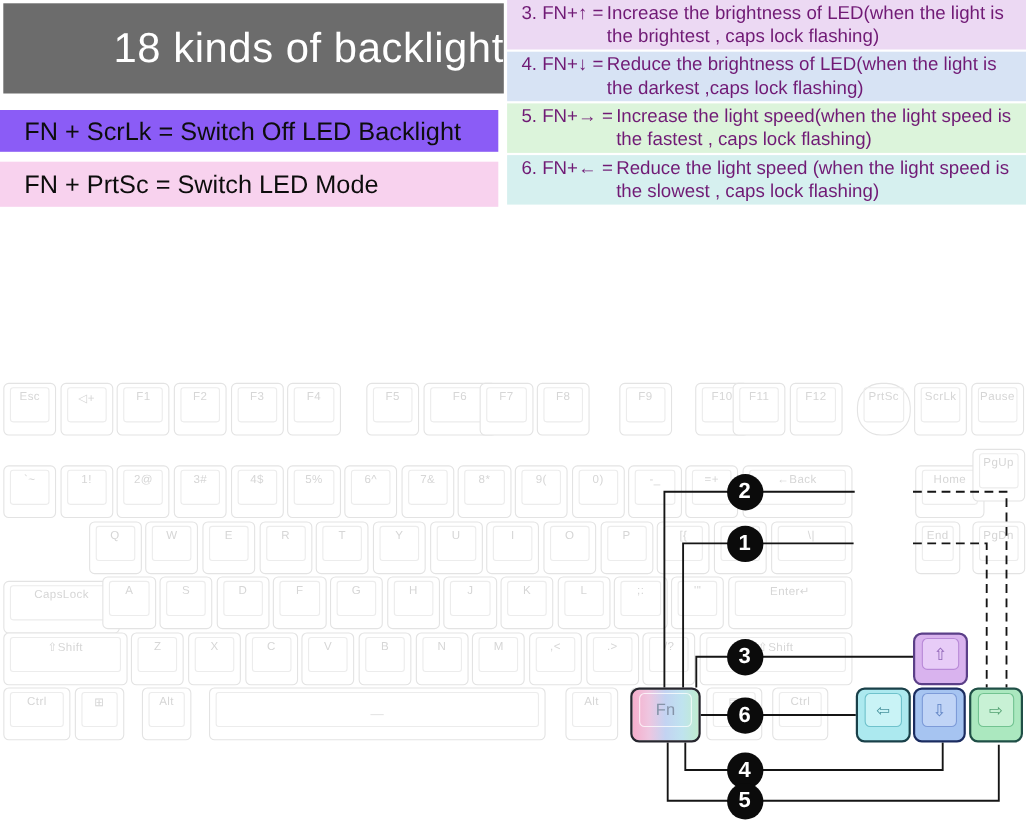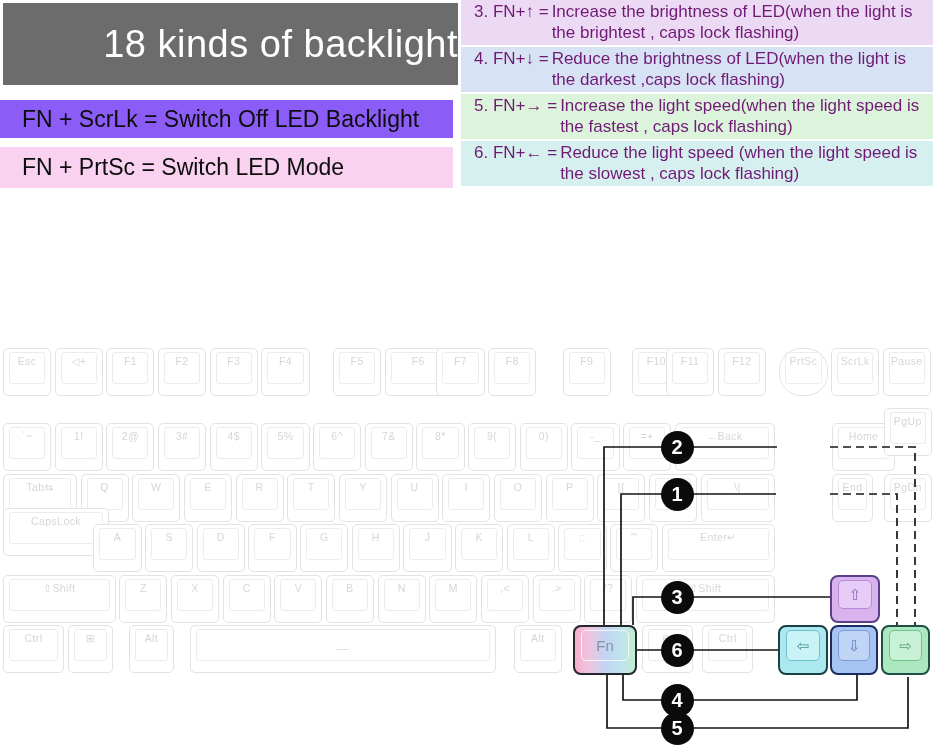--- a/index.html
+++ b/index.html
@@ -166,23 +166,20 @@
       </div>
       <div class="key" style="left: 674.71px; top: 423px; width: 99.84px;">
         <span>←Back</span>
       </div>
       <div class="key" style="left: 832.05px; top: 423px; width: 63px;">
         <span>Home</span>
       </div>
       <div class="key" style="left: 883.72px; top: 408px; width: 48.17px;">
         <span>PgUp</span>
       </div>
-      <div class="key" style="left: 3px; top: 473.5px; width: 74.005px;">
-        <span>Tab⇆</span>
-      </div>
       <div class="key" style="left: 80.505px; top: 473.5px; width: 48.17px;">
         <span>Q</span>
       </div>
       <div class="key" style="left: 132.175px; top: 473.5px; width: 48.17px;">
         <span>W</span>
       </div>
       <div class="key" style="left: 183.845px; top: 473.5px; width: 48.17px;">
         <span>E</span>
       </div>
       <div class="key" style="left: 235.515px; top: 473.5px; width: 48.17px;">
@@ -214,21 +211,21 @@
       </div>
       <div class="key" style="left: 700.545px; top: 473.5px; width: 74.005px;">
         <span>\|</span>
       </div>
       <div class="key" style="left: 832.05px; top: 473.5px; width: 41px;">
         <span>End</span>
       </div>
       <div class="key" style="left: 883.72px; top: 473.5px; width: 48.17px;">
         <span>PgDn</span>
       </div>
-      <div class="key" style="left: 3px; top: 508px; width: 106px;">
+      <div class="key" style="left: 3px; top: 528px; width: 106px;">
         <span>CapsLock</span>
       </div>
       <div class="key" style="left: 93.4225px; top: 524px; width: 48.17px;">
         <span>A</span>
       </div>
       <div class="key" style="left: 145.093px; top: 524px; width: 48.17px;">
         <span>S</span>
       </div>
       <div class="key" style="left: 196.762px; top: 524px; width: 48.17px;">
         <span>D</span>

